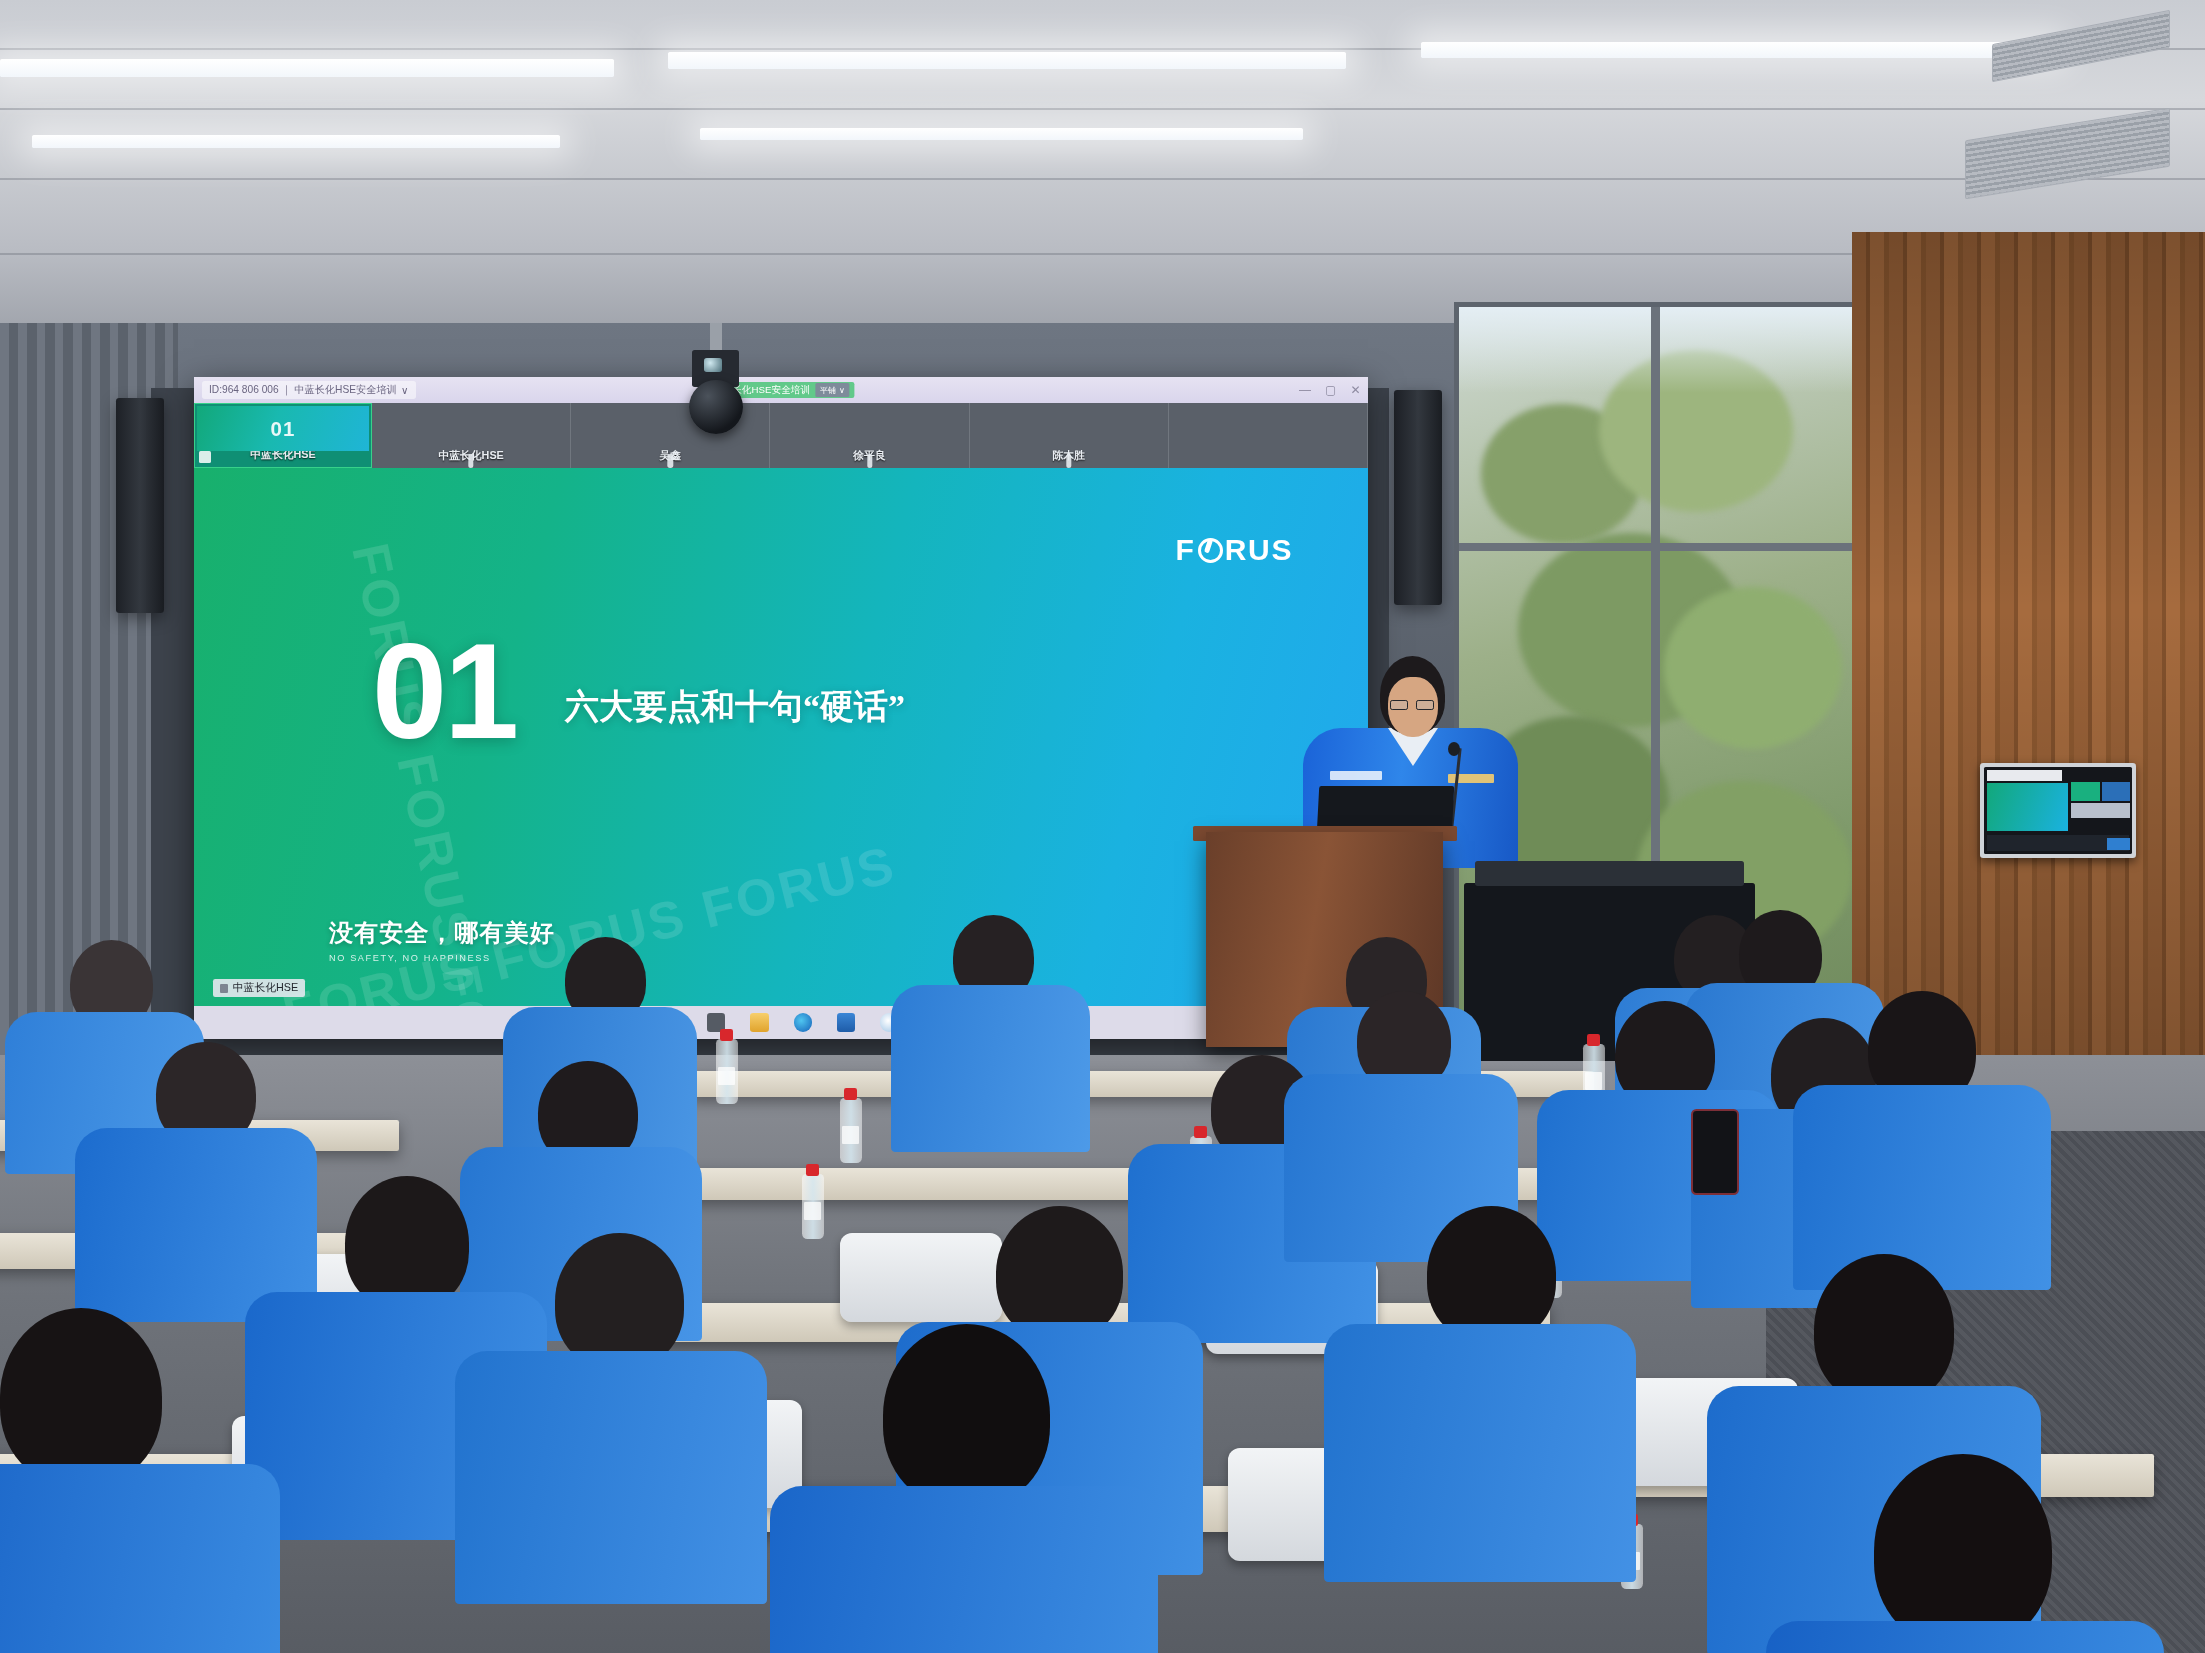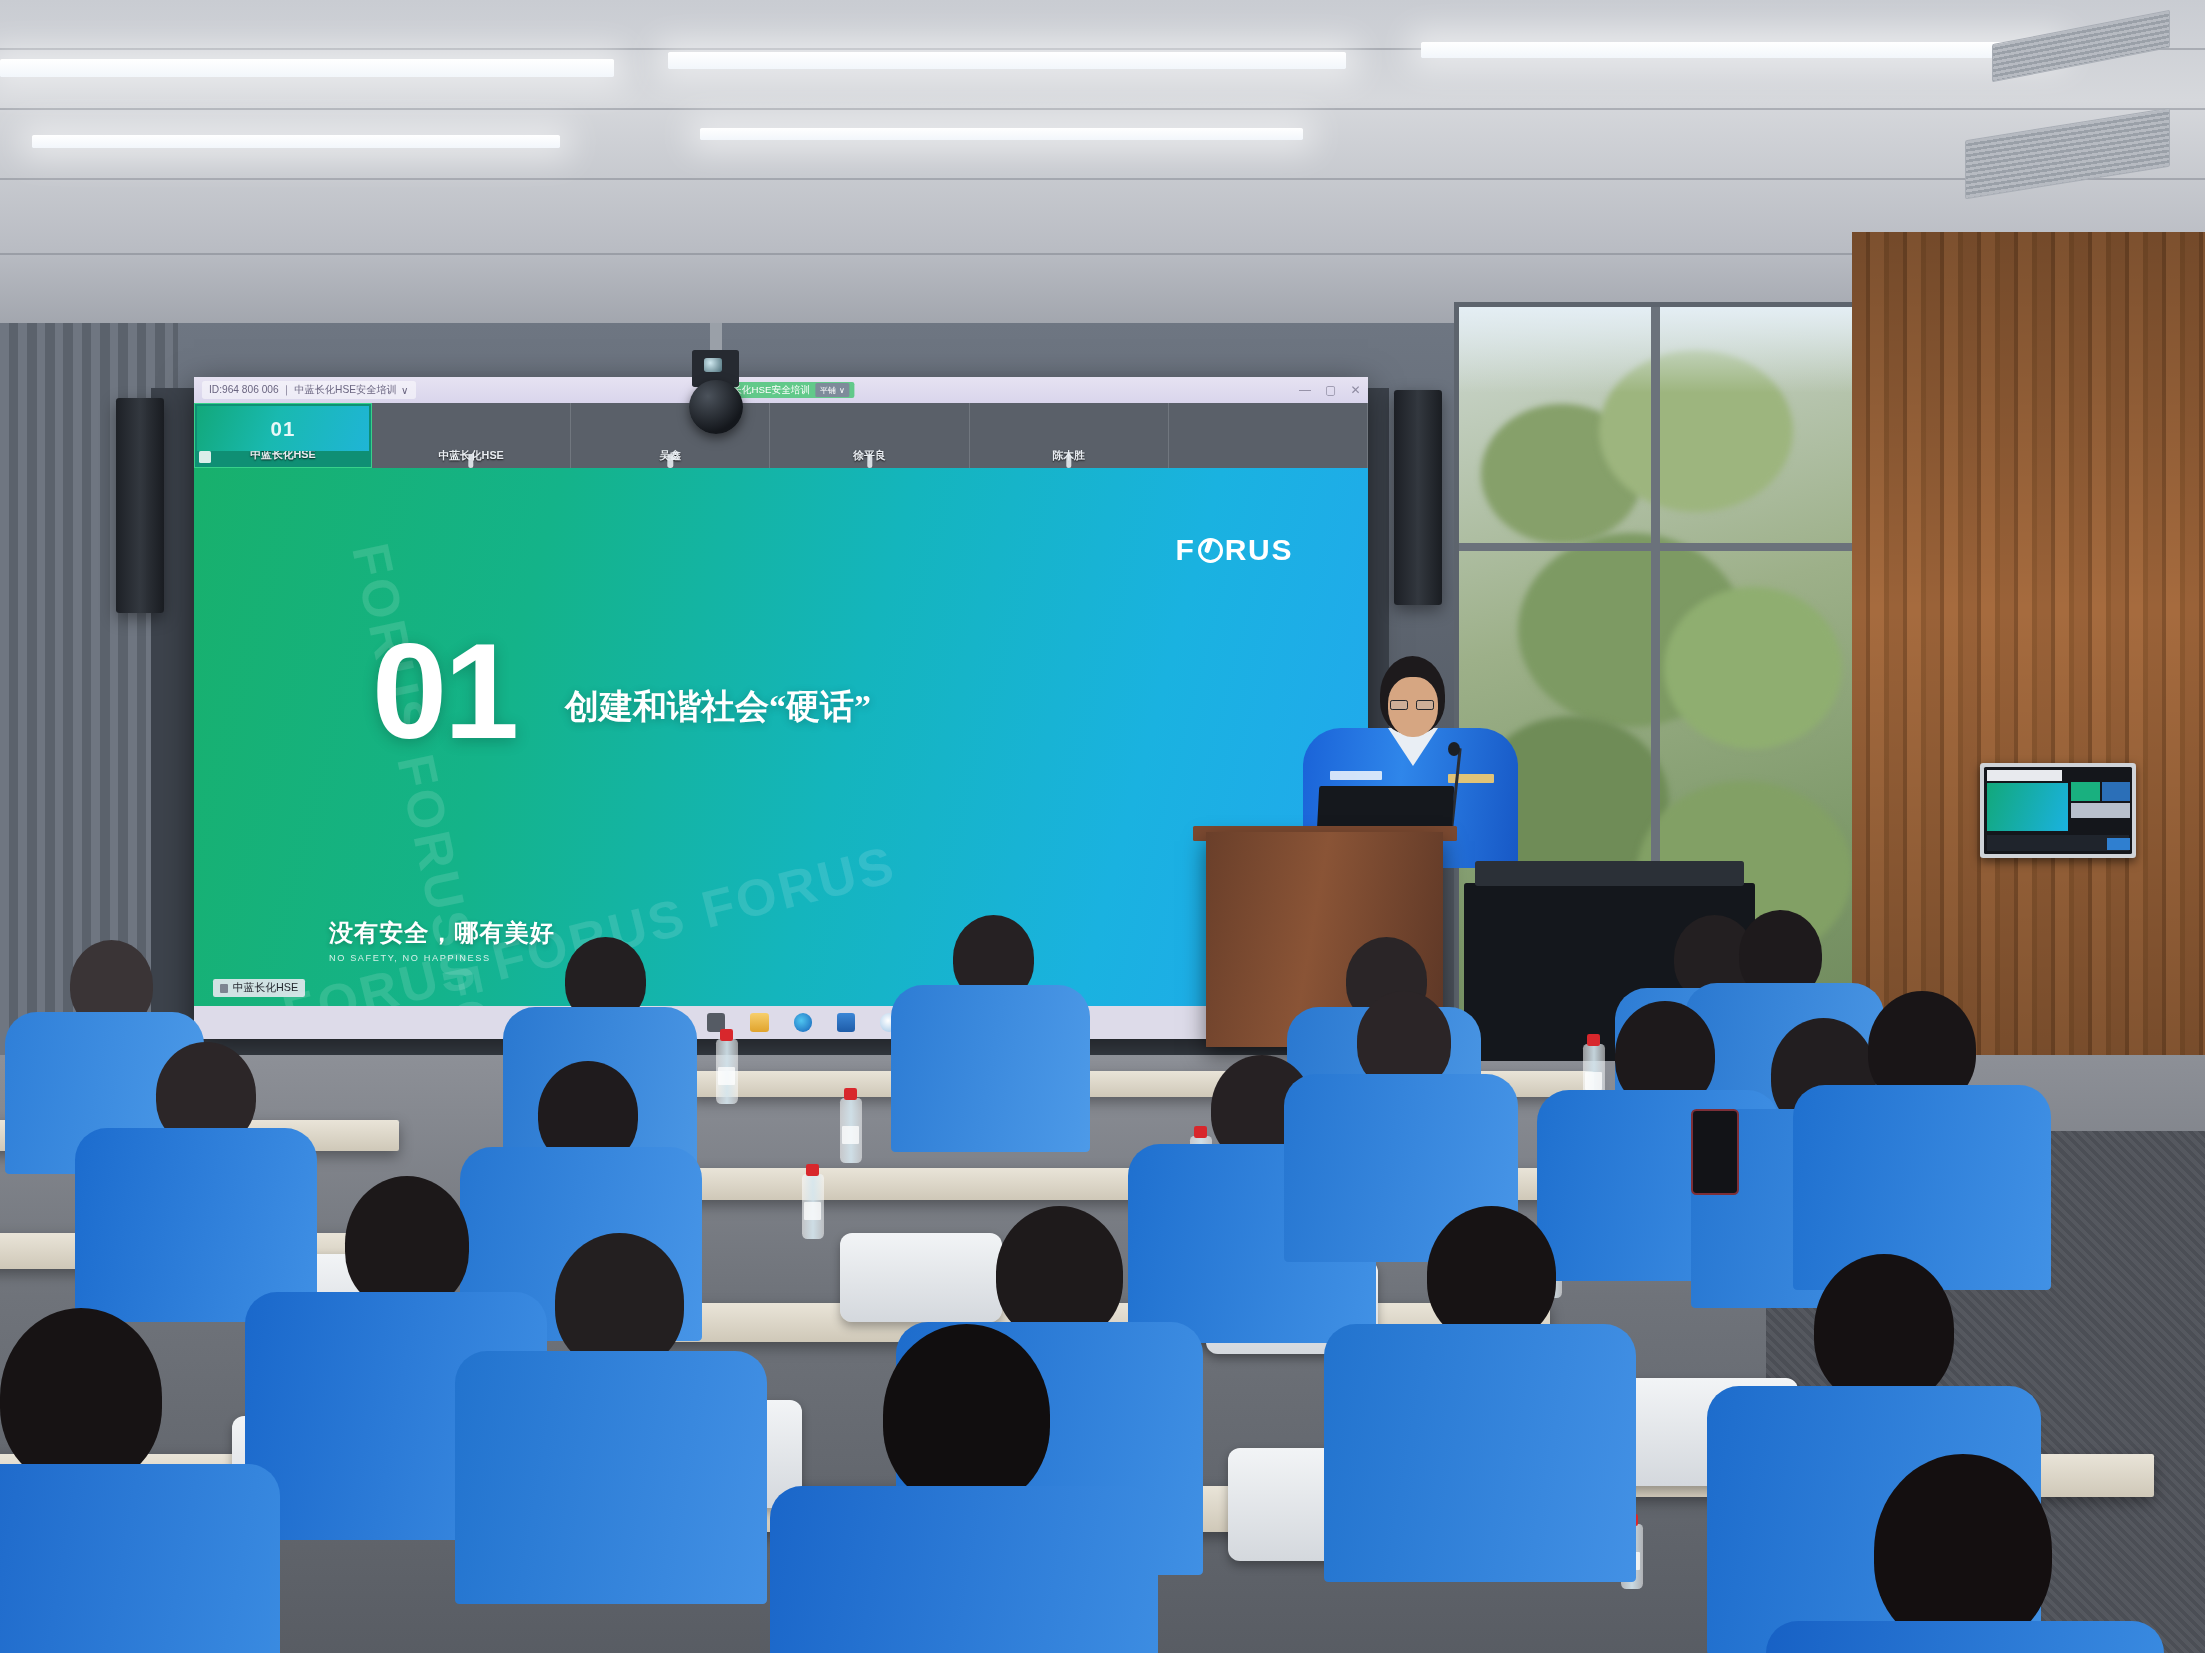--- a/index.html
+++ b/index.html
@@ -317,21 +317,21 @@
         <div class="tile"></div>
       </div>
 
       <div class="slide">
         <div class="wm a">FORUS FORUS FORUS</div>
         <div class="wm b">FORUS FORUS FORUS</div>
 
         <div class="slide-num">01</div>
 
         <div class="slide-title">
-          <div>创建和谐社会“硬话”</div>
+          <div>六大要点和十句“硬话”</div>
         </div>
 
         <div class="forus">
           <span>F</span>
           <span class="o"></span>
           <span>RUS</span>
         </div>
 
         <div class="slogan">
           <div class="cn">没有安全，哪有美好</div>

